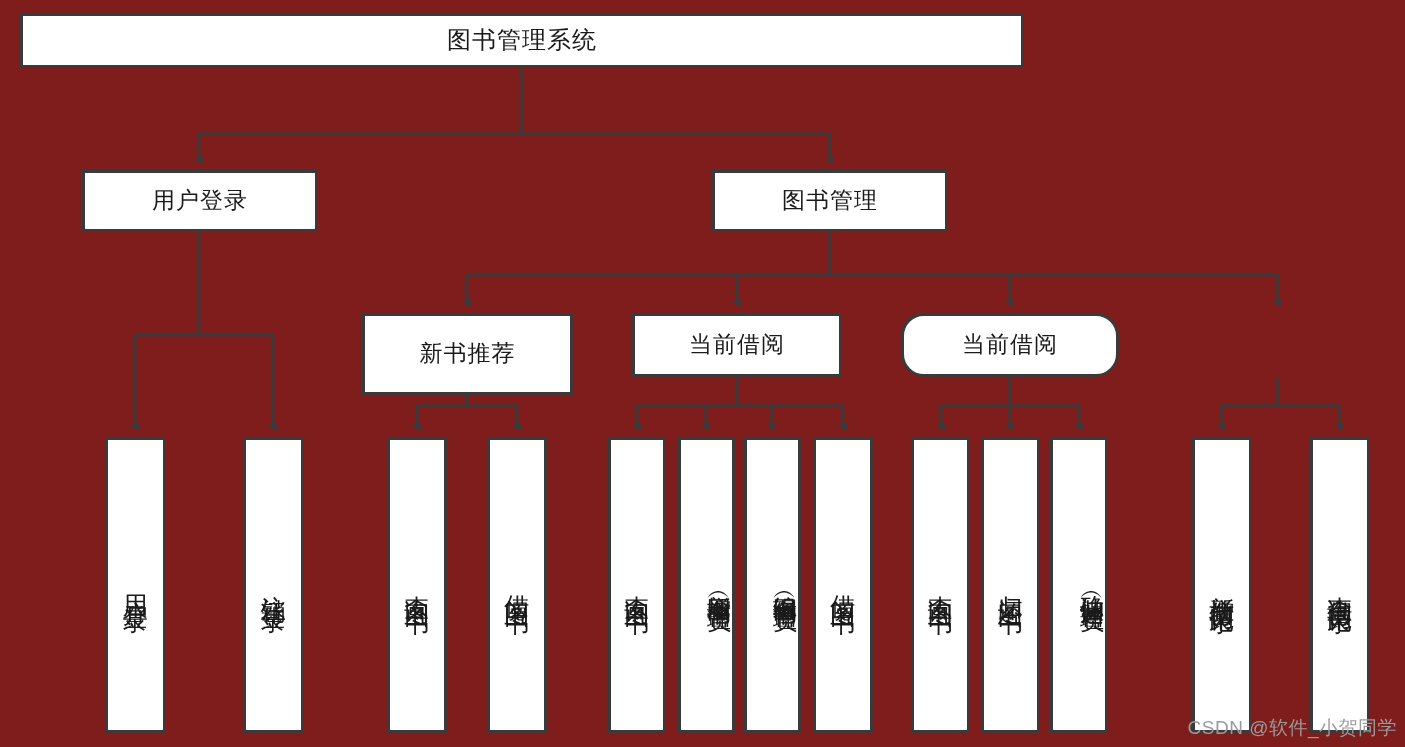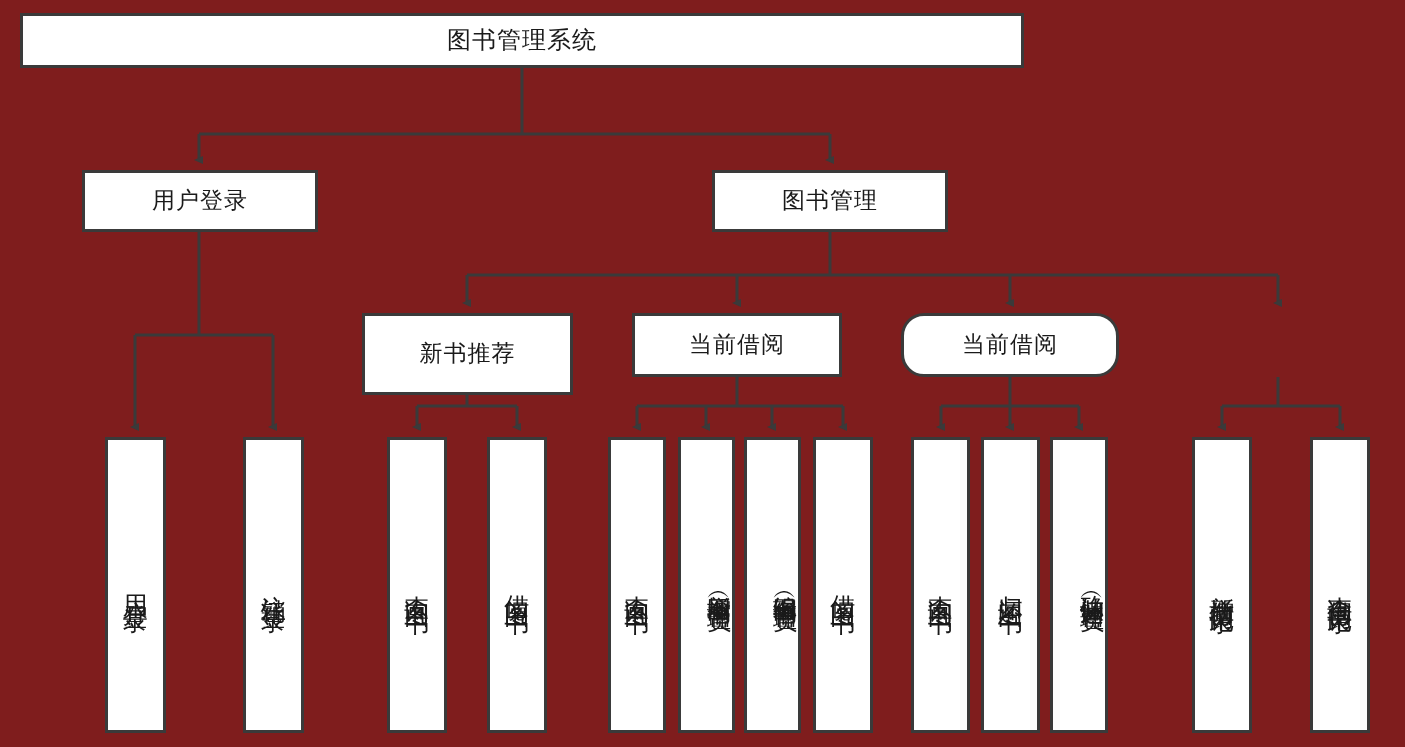--- a/index.html
+++ b/index.html
@@ -139,13 +139,14 @@
   <div class="node vert topalign" style="left:744px; top:437px; width:57px; height:296px; font-size:24px; letter-spacing:2px;">编辑图书（管理员）</div>
   <div class="node vert" style="left:813px; top:437px; width:60px; height:296px;">借阅图书</div>
 
   <div class="node vert" style="left:911px; top:437px; width:59px; height:296px;">查询图书</div>
   <div class="node vert" style="left:981px; top:437px; width:59px; height:296px;">归还图书</div>
   <div class="node vert topalign" style="left:1050px; top:437px; width:58px; height:296px; font-size:24px; letter-spacing:2px;">确认归还（管理员）</div>
 
   <div class="node vert" style="left:1192px; top:437px; width:60px; height:296px; letter-spacing:3px;">新增借阅记录</div>
   <div class="node vert" style="left:1310px; top:437px; width:60px; height:296px; letter-spacing:3px;">查询借阅记录</div>
 
+  <div class="watermark">CSDN @软件_小贺同学</div>
 </div>
 
 </body></html>

